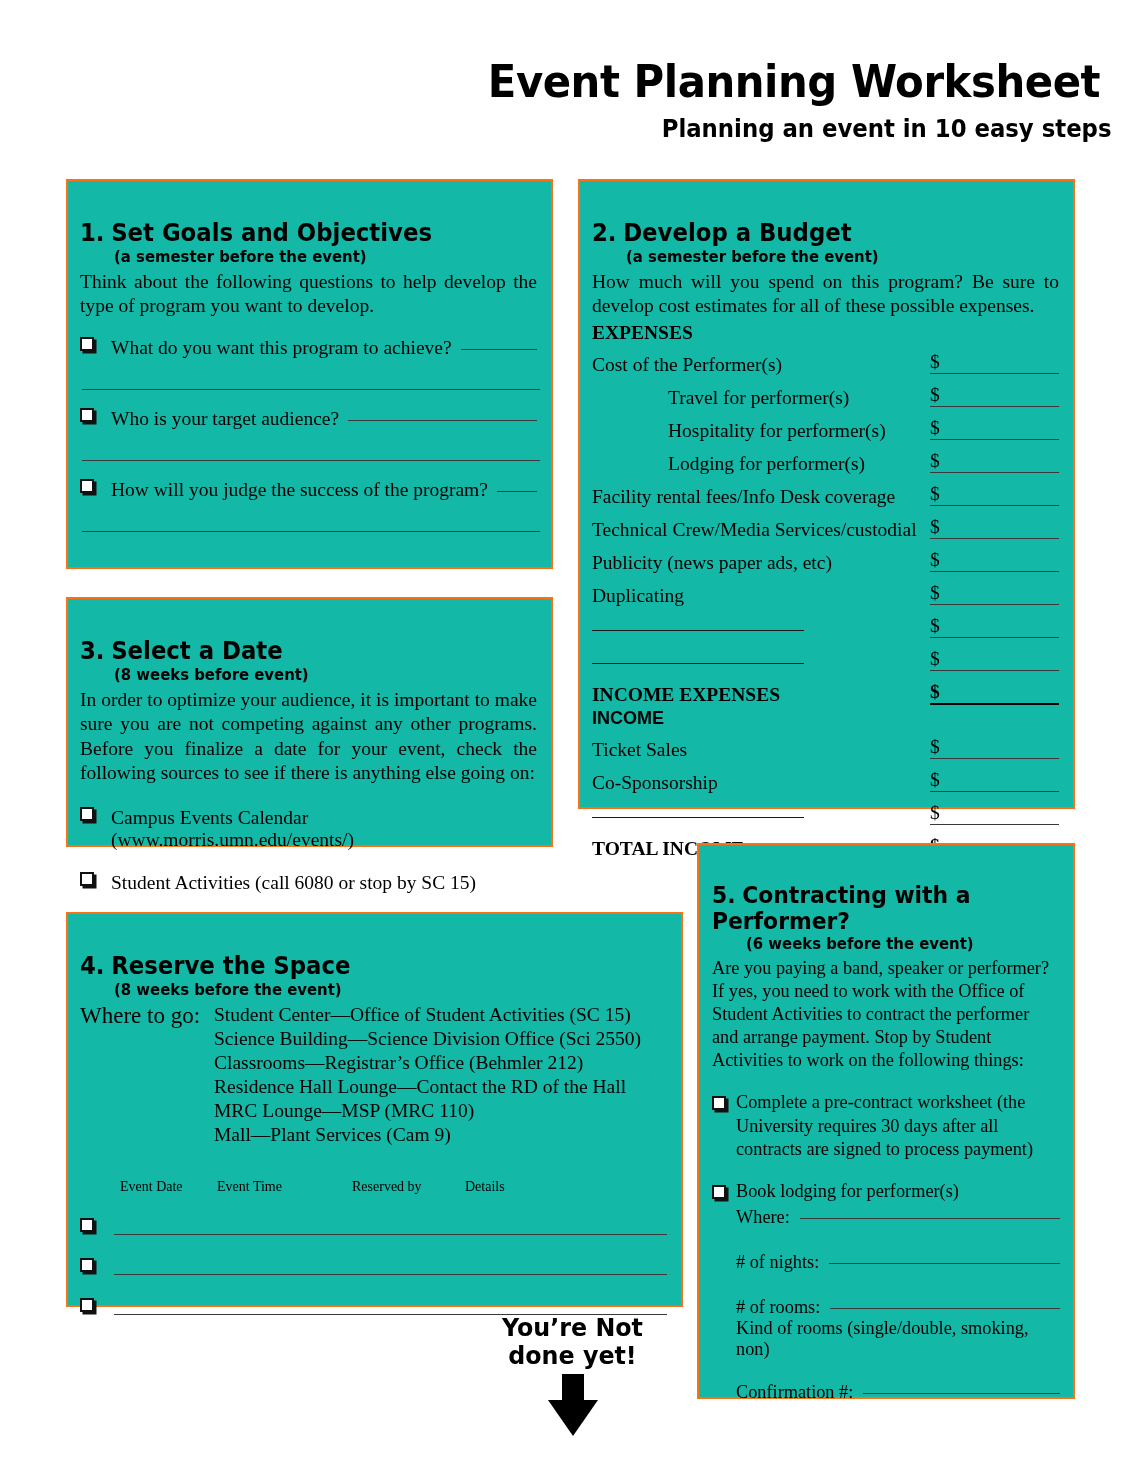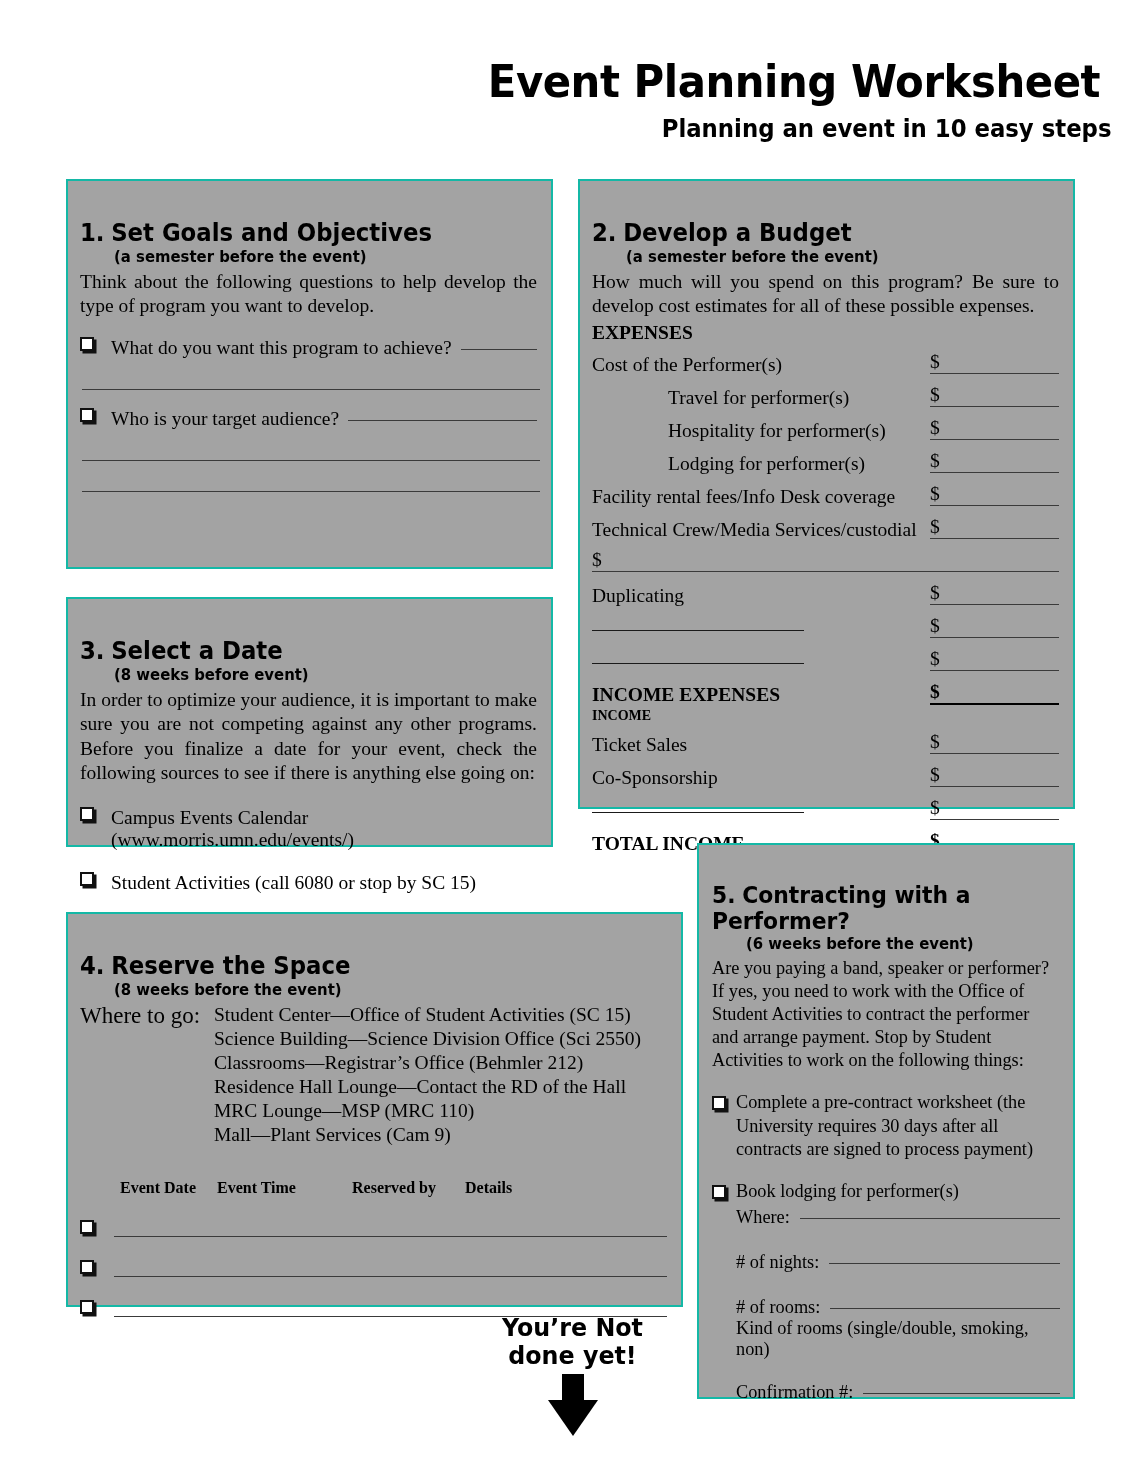--- a/index.html
+++ b/index.html
@@ -28,22 +28,22 @@
     font-family: "DejaVu Sans", sans-serif;
     font-weight: bold;
     font-size: 24px;
     margin-top: 10px;
     transform: scaleX(0.95);
   }
 
   
   .box {
     position: absolute;
-    border: 2px solid #14b8a6;
-    background: #a3a3a3;
+    border: 2px solid #f97316;
+    background: #14b8a6;
   }
   .sec-head {
     font-family: "DejaVu Sans", sans-serif;
     font-weight: bold;
     font-size: 24px;
     line-height: 1.12;
     transform: scaleX(0.95);
     transform-origin: left center;
     white-space: pre-line;
   }
@@ -87,42 +87,42 @@
   
   #sec3 { left: 66px; top: 597px; width: 487px; height: 250px; padding: 12px 14px 0 12px; }
   .chk-item { display: flex; align-items: baseline; margin-top: 21px; font-size: 19.5px; }
   .chk-item .cb { margin-right: 17px; position: relative; top: -3px; }
 
   
   #sec4 { left: 66px; top: 912px; width: 617px; height: 395px; padding: 12px 14px 0 12px; }
   .wtg { display: flex; margin-top: 4px; }
   .wtg-label { font-size: 23px; width: 134px; flex: 0 0 auto; }
   .wtg-list { font-size: 19.5px; line-height: 1.235; }
-  .tbl-head { display: flex; margin-top: 32px; font-size: 16px; padding-left: 40px; font-weight: bold; }
+  .tbl-head { display: flex; margin-top: 32px; font-size: 14px; padding-left: 40px; }
   .tbl-head span:nth-child(1) { width: 97px; }
   .tbl-head span:nth-child(2) { width: 135px; }
   .tbl-head span:nth-child(3) { width: 113px; }
   .tbl-row { display: flex; align-items: flex-end; margin-top: 23px; }
   .tbl-row .cb { margin-right: 20px; margin-bottom: 3px; }
   .tbl-row .line { flex: 1; border-bottom: 1.6px solid #3a3a3a; height: 0; }
 
   
   #sec2 { left: 578px; top: 179px; width: 497px; height: 630px; padding: 12px 14px 0 12px; }
   .exp-label { font-family: "Liberation Serif", serif; font-weight: bold; font-size: 19.5px; margin-top: 3px; }
   .bud-row { display: flex; align-items: baseline; margin-top: 10px; }
   .bud-name { font-size: 19.5px; width: 338px; flex: 0 0 auto; }
   .bud-name.indent { padding-left: 76px; }
   .bud-name.blank { position: relative; }
   .bud-name.blank i { display: block; width: 212px; border-bottom: 1.6px solid #1a1a1a; height: 0; position: relative; top: -4px; }
   .bud-name.total { font-weight: bold; }
   .bud-amt { flex: 1; display: flex; align-items: baseline; border-bottom: 1.6px solid #3a3a3a; position: relative; top: -3px; }
   .bud-amt.thick { border-bottom: 2.3px solid #000; }
   .bud-amt span { font-size: 19.5px; }
   .bud-amt.bold span { font-weight: bold; }
-  .inc-label { font-family: Liberation Serif, serif; font-weight: bold; font-size: 14px; margin-top: 0px; }
+  .inc-label { font-family: Liberation Sans, sans-serif; font-weight: bold; font-size: 18px; margin-top: 0px; }
 
   
   #sec5 { left: 697px; top: 843px; width: 378px; height: 556px; padding: 12px 13px 0 13px; }
   #sec5 .sec-head { font-size: 23px; }
   .s5-body { font-size: 18.3px; line-height: 1.26; margin-top: 4px; }
   .s5-item { display: flex; margin-top: 19px; font-size: 18.3px; line-height: 1.26; }
   .s5-item .cb { margin-right: 10px; margin-top: 5px; }
   .s5-sub { margin-top: 4px; margin-left: 24px; display: flex; align-items: baseline; font-size: 18.3px; }
   .s5-sub .lbl { flex: 0 0 auto; }
   .s5-sub .ln { flex: 1; border-bottom: 1.6px solid #3a3a3a; margin-left: 10px; position: relative; top: -4px; }
@@ -182,20 +182,25 @@
   </div>
   <div class="q-under"></div>
 
   <div class="q-line">
     <span class="cb"></span>
     <span class="q-text">Who is your target audience?</span>
     <span class="q-fill"></span>
   </div>
   <div class="q-under"></div>
 
+  <div class="q-line">
+    <span class="cb"></span>
+    <span class="q-text">How will you judge the success of the program?</span>
+    <span class="q-fill"></span>
+  </div>
   <div class="q-under"></div>
 </div>
 
 <div class="box" id="sec3">
   <div class="sec-head">
     <span class="num">3.</span><span>Select a Date</span>
   </div>
   <div class="sec-sub">(8 weeks before event)</div>
   <div class="body-txt">In order to optimize your audience, it is important to make sure you are not competing against any other programs.  Before you finalize a date for your event, check the following sources to see if there is anything else going on:</div>
 
@@ -286,20 +291,21 @@
         <span>$</span>
       </div>
   </div>
   <div class="bud-row">
     <div class="bud-name">Technical Crew/Media Services/custodial</div>
     <div class="bud-amt">
         <span>$</span>
       </div>
   </div>
   <div class="bud-row">
+    <div class="bud-name">Publicity (news paper ads, etc)</div>
     <div class="bud-amt">
         <span>$</span>
       </div>
   </div>
   <div class="bud-row">
     <div class="bud-name">Duplicating</div>
     <div class="bud-amt">
         <span>$</span>
       </div>
   </div>

